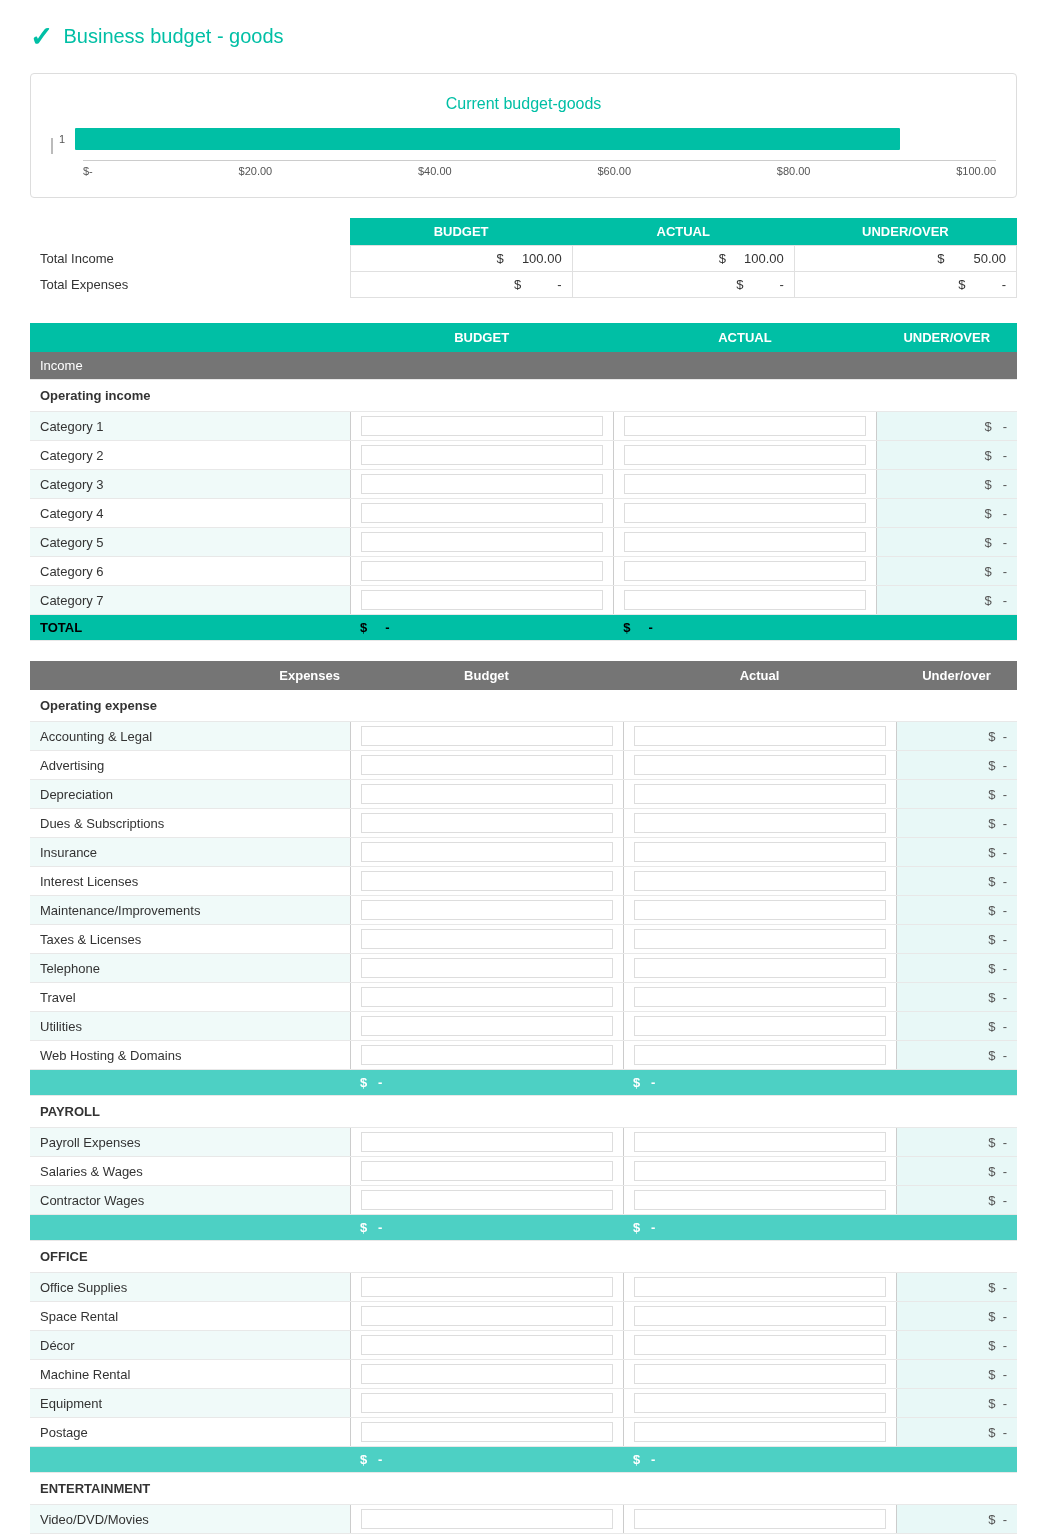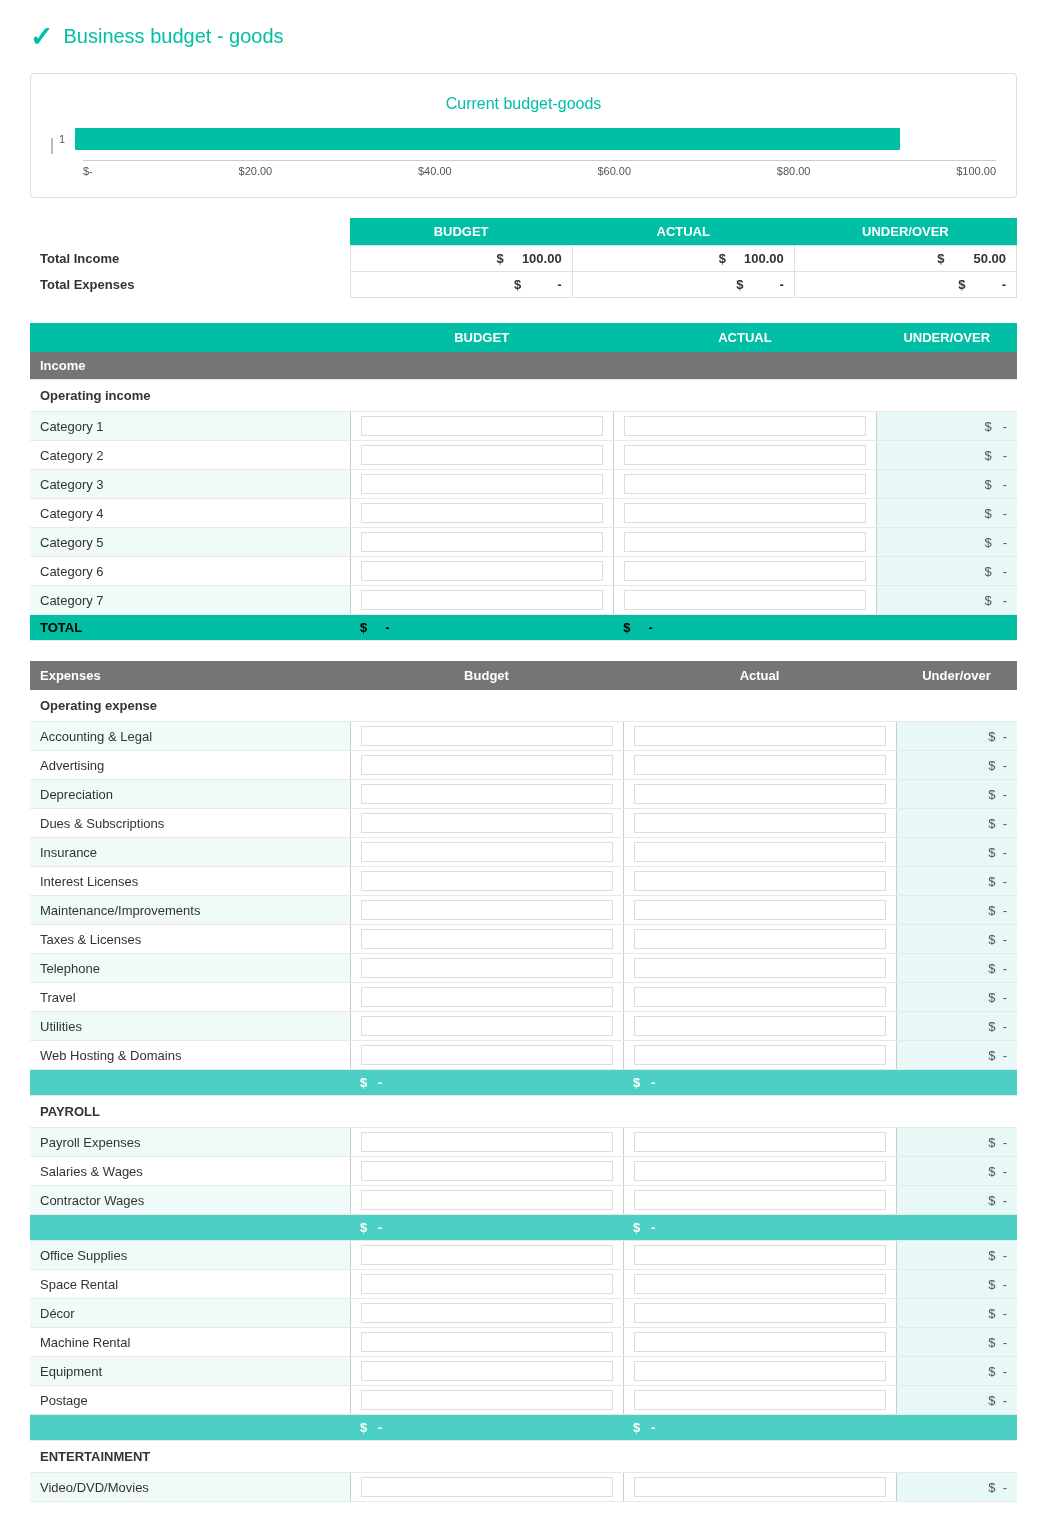--- a/index.html
+++ b/index.html
@@ -79,21 +79,20 @@
       color: #fff;
       font-weight: bold;
       text-align: center;
       padding: 6px 10px;
       font-size: 13px;
     }
     .summary-table td {
       padding: 5px 10px;
       border: 1px solid #e0e0e0;
       font-size: 13px;
-      font-weight: bold;
     }
     .summary-table .label-col {
       width: 320px;
       border: none;
     }
     .summary-table .value-col {
       text-align: right;
       min-width: 160px;
     }
 
@@ -105,32 +104,32 @@
     }
     .budget-table th {
       background: #00bfa5;
       color: #fff;
       font-weight: bold;
       text-align: center;
       padding: 7px 10px;
       font-size: 13px;
     }
     .budget-table th.left-th {
-      text-align: left;
+      text-align: right;
       margin-top: 36px;
     }
     .budget-table td {
       padding: 4px 10px;
       font-size: 13px;
       border-bottom: 1px solid #e8e8e8;
     }
     .budget-table .section-header {
       background: #757575;
       color: #fff;
-      font-weight: bold;
+      font-weight: normal;
       padding: 6px 10px;
     }
     .budget-table .subsection-header {
       font-weight: bold;
       padding: 8px 10px 8px;
       background: #fff;
     }
     .budget-table .input-cell {
       background: #fff;
       border-left: 1px solid #ccc;
@@ -404,20 +403,23 @@
       <td class="input-cell"><input class="input-box" type="text" style=""></td>
       <td class="dollar-cell">$ &nbsp;-</td>
     </tr>
     <tr class="subtotal-row">
       <td></td>
       <td>$ &nbsp;&nbsp;-</td>
       <td>$ &nbsp;&nbsp;-</td>
       <td></td>
     </tr>
 
+    <tr>
+      <td colspan="4" class="subsection-header">OFFICE</td>
+    </tr>
     <tr class="bg-light">
       <td>Office Supplies</td>
       <td class="input-cell"><input class="input-box" type="text" style=""></td>
       <td class="input-cell"><input class="input-box" type="text" style=""></td>
       <td class="dollar-cell">$ &nbsp;-</td>
     </tr>
     <tr>
       <td>Space Rental</td>
       <td class="input-cell"><input class="input-box" type="text" style=""></td>
       <td class="input-cell"><input class="input-box" type="text" style=""></td>

